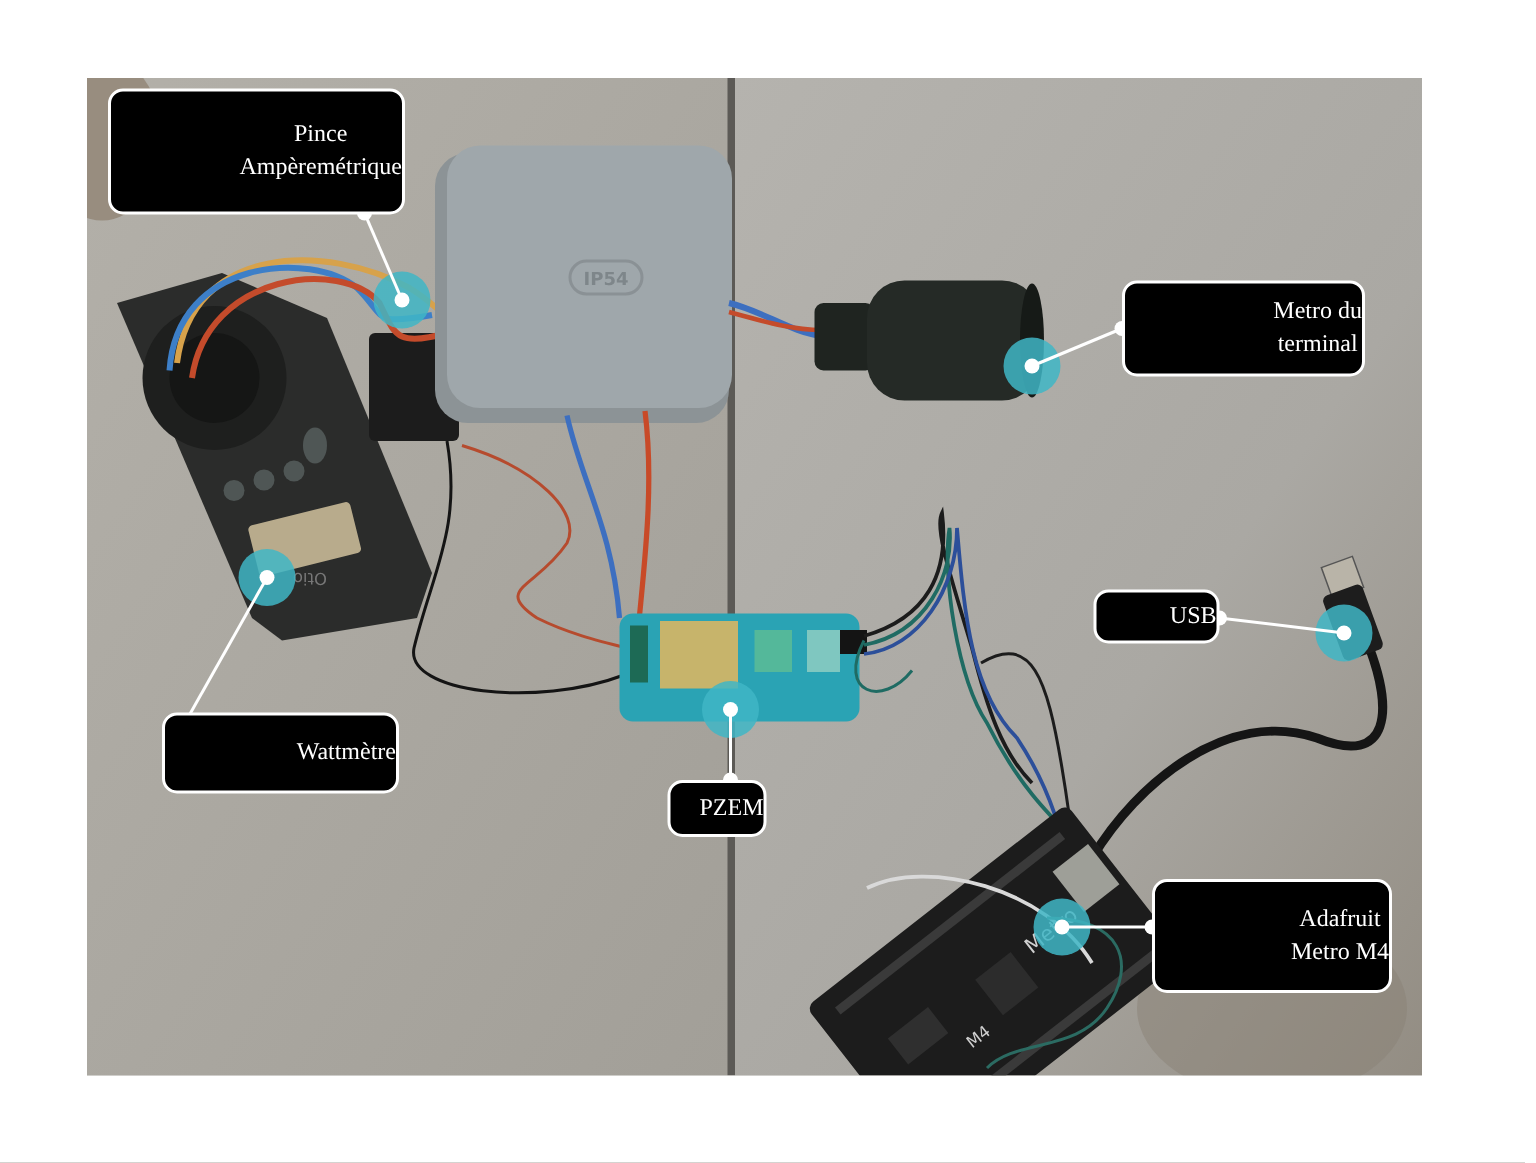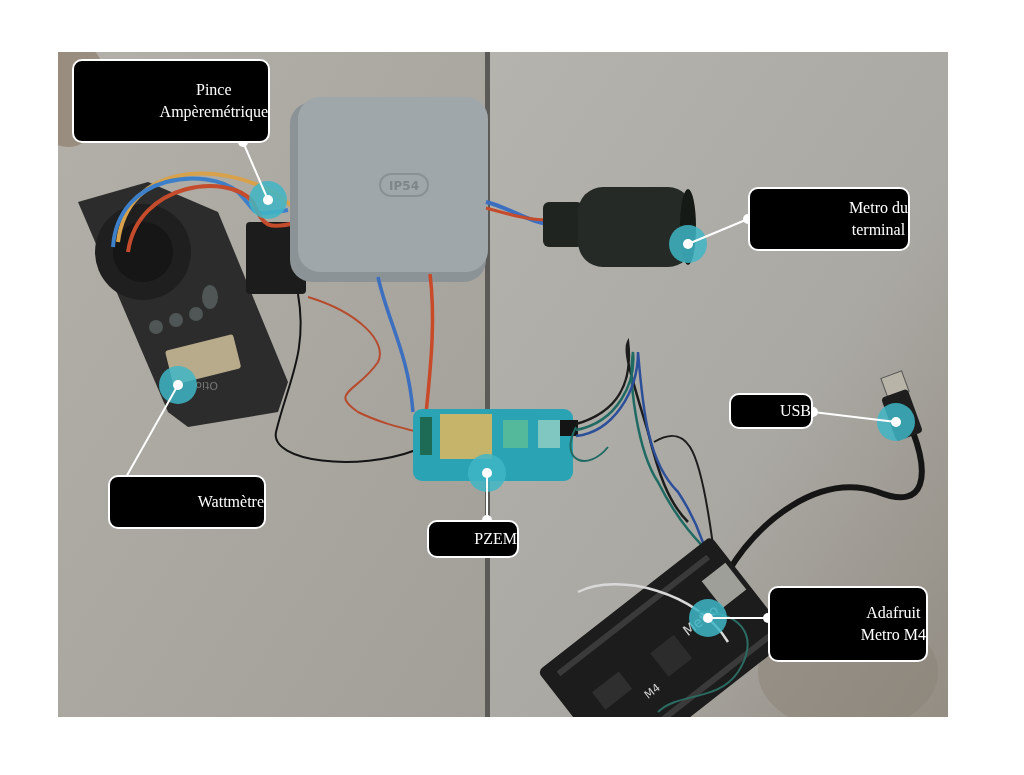--- a/index.html
+++ b/index.html
@@ -164,19 +164,19 @@
 <div class="callout" style="left:748px; top:187px; width:162px; height:64px;">
   <span>Metro du
 terminal</span>
 </div>
 <div class="callout" style="left:729px; top:393px; width:84px; height:36px;">
   <span>USB</span>
 </div>
 <div class="callout" style="left:87px; top:475px; width:158px; height:54px;margin-left:21px;">
   <span>Wattmètre</span>
 </div>
-<div class="callout" style="left:427px; top:520px; width:92px; height:38px;">
+<div class="callout" style="left:445px; top:520px; width:66px; height:38px;">
   <span>PZEM</span>
 </div>
 <div class="callout" style="left:768px; top:586px; width:160px; height:76px;">
   <span>Adafruit
 Metro M4</span>
 </div>
 
 </body></html>

